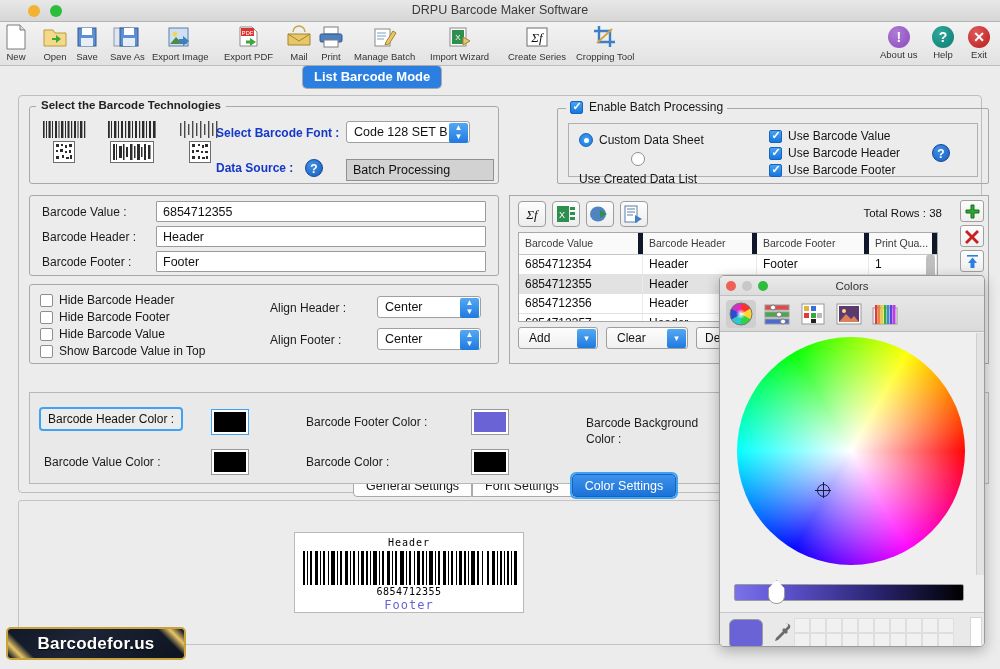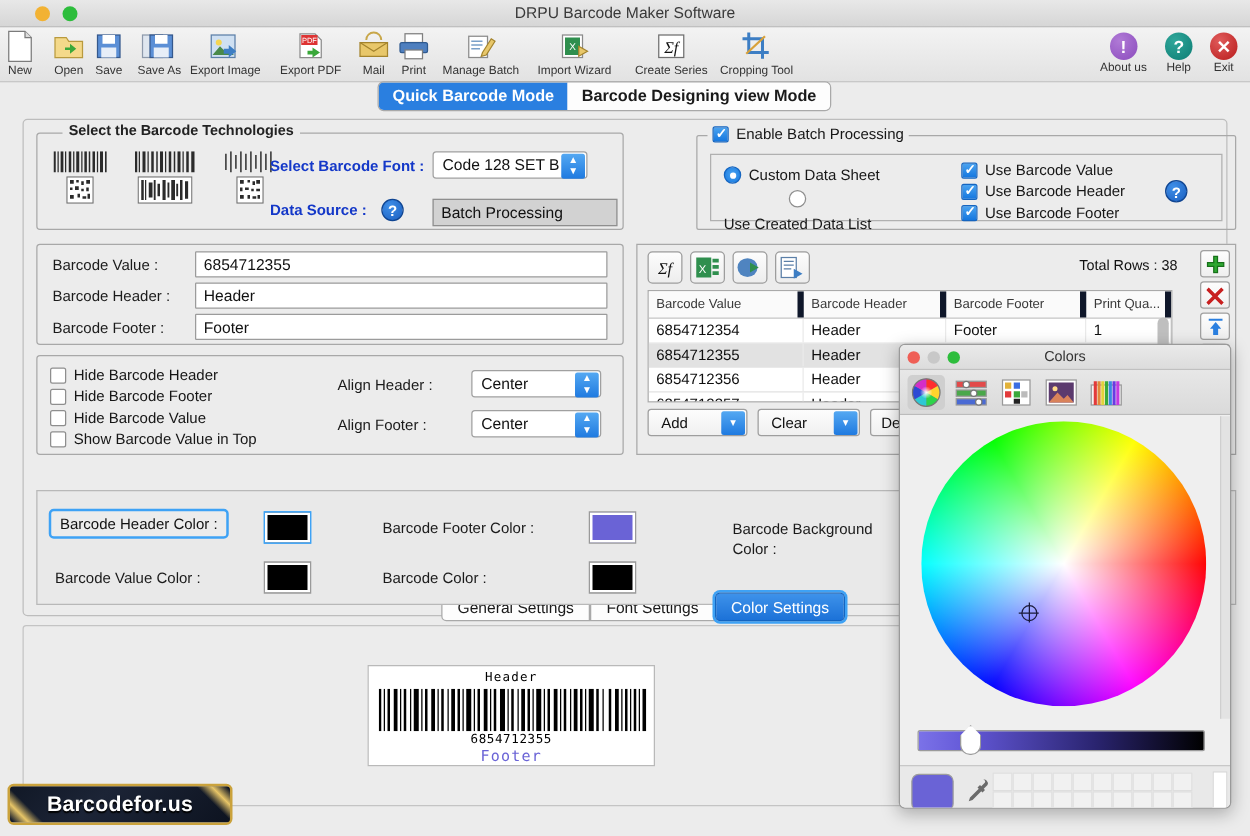--- a/index.html
+++ b/index.html
@@ -53,21 +53,21 @@
               border-radius:4px; overflow:hidden; box-shadow:0 0 0 1px #a9a9a9; }
   .mtab { height:22px; line-height:22px; padding:0 11px; font-size:13px; font-weight:bold; }
   .mtab.active { background:#2a7fe0; color:#fff; }
   .mtab.inactive { background:#fdfdfd; color:#1a1a1a; }
 
   
   .group {
     position:absolute; border:1px solid #a8a8a8; border-radius:3px; background:#ececec;
   }
   .group > .legend {
-    position:absolute; top:-8px; left:20px; background:#ececec; padding:0 5px;
+    position:absolute; top:-8px; left:6px; background:#ececec; padding:0 5px;
     font-size:11.5px; font-weight:bold; color:#222;
   }
 
   
   .panel { position:absolute; left:18px; top:95px; width:964px; height:398px;
            border:1px solid #bdbdbd; border-radius:4px; background:#ececec; }
 
   .sec-tech { left:10px; top:10px; width:470px; height:78px; }
   .sec-batch { left:538px; top:12px; width:432px; height:76px; border:1px solid #a8a8a8; }
 
@@ -398,22 +398,21 @@
       <div class="tb-lbl">Help</div>
     </div>
     <div class="tb-right" style="left:968px;">
       <div class="circ r">✕</div>
       <div class="tb-lbl">Exit</div>
     </div>
   </div>
 
   <div class="modebar">
     <div class="modetabs">
-      <div class="mtab active">Quick Barcode Mode</div>
-      <div class="mtab inactive">Barcode Designing view Mode</div>
+      <div class="mtab active">List Barcode Mode</div>
     </div>
   </div>
 
   <div class="panel">
 
     <div class="group sec-tech">
       <div class="legend">Select the Barcode Technologies</div>
 
       <div class="bc-icons">
         <div class="bc-pair">

